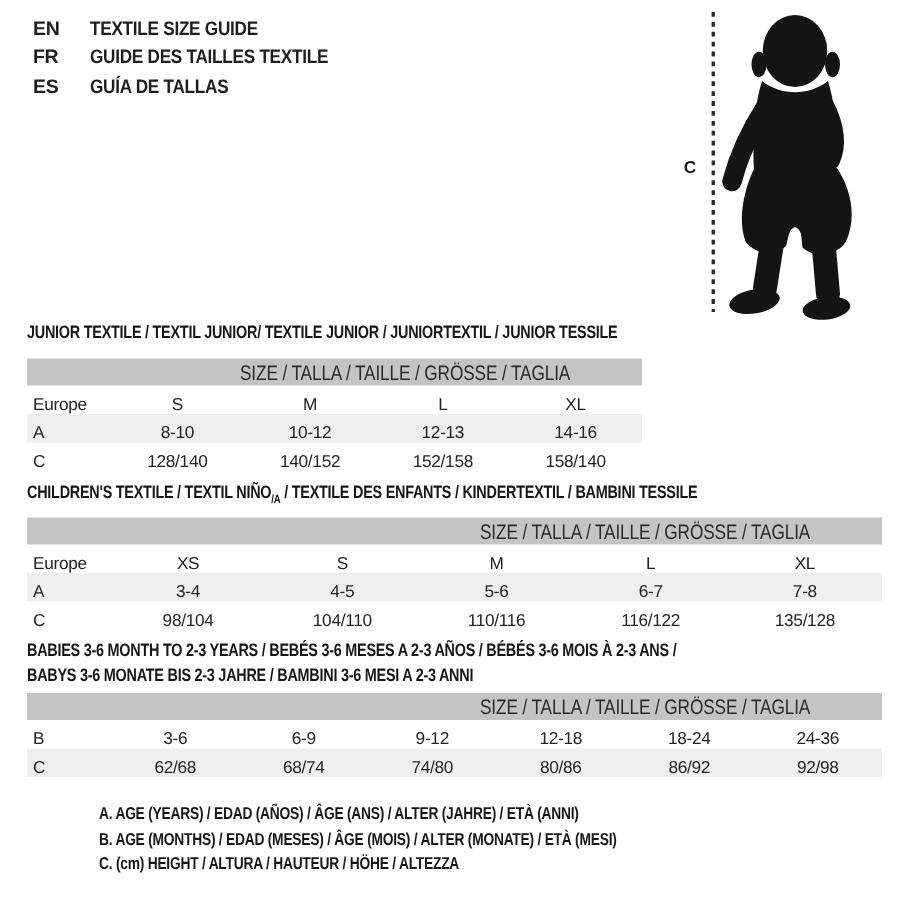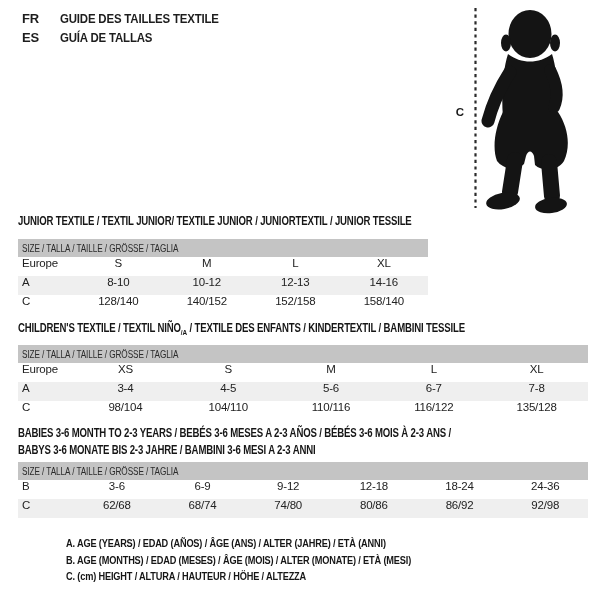--- a/index.html
+++ b/index.html
@@ -27,38 +27,42 @@
     font-weight:bold;font-size:12px;color:#161616;white-space:nowrap;
     letter-spacing:-0.2px;transform:scaleX(0.80);transform-origin:0 0;
     line-height:16.5px;
   }
   .section-title sub{font-size:8px;}
 
   
   .size-table{left:18px;}
   .t-header{
     height:18px;display:flex;align-items:center;padding-left:4px;
-    font-size:10px;color:#2a2a2a;
+    font-size:14px;color:#2a2a2a;justify-content:flex-end;
   }
   .t-header .hdr-text{white-space:nowrap;letter-spacing:-0.1px;transform:scaleX(0.82);transform-origin:0 50%;}
-  .t-row{display:flex;height:19px;align-items:flex-start;font-size:11.5px;color:#222;}
+  .t-row{display:flex;height:19px;align-items:flex-end;font-size:11.5px;color:#222;}
   .t-label{width:52px;padding-left:4px;text-align:left;letter-spacing:-0.2px;}
   .t-cell{flex:1;text-align:center;letter-spacing:-0.2px;}
 
   
   .footnotes{top:535px;left:18px;margin-left:48px;}
   .footnote-line{
     font-weight:bold;font-size:11.5px;line-height:16.6px;white-space:nowrap;
     letter-spacing:-0.2px;transform:scaleX(0.80);transform-origin:0 0;color:#161616;
   }
 </style>
 </head>
 <body>
 
 <div class="abs lang-block">
+  <div class="lang-row">
+    <span class="lang-code">EN</span>
+    <span class="lang-label">TEXTILE SIZE GUIDE</span>
+  </div>
   <div class="lang-row">
     <span class="lang-code">FR</span>
     <span class="lang-label">GUIDE DES TAILLES TEXTILE</span>
   </div>
   <div class="lang-row">
     <span class="lang-code">ES</span>
     <span class="lang-label">GUÍA DE TALLAS</span>
   </div>
 </div>
 

